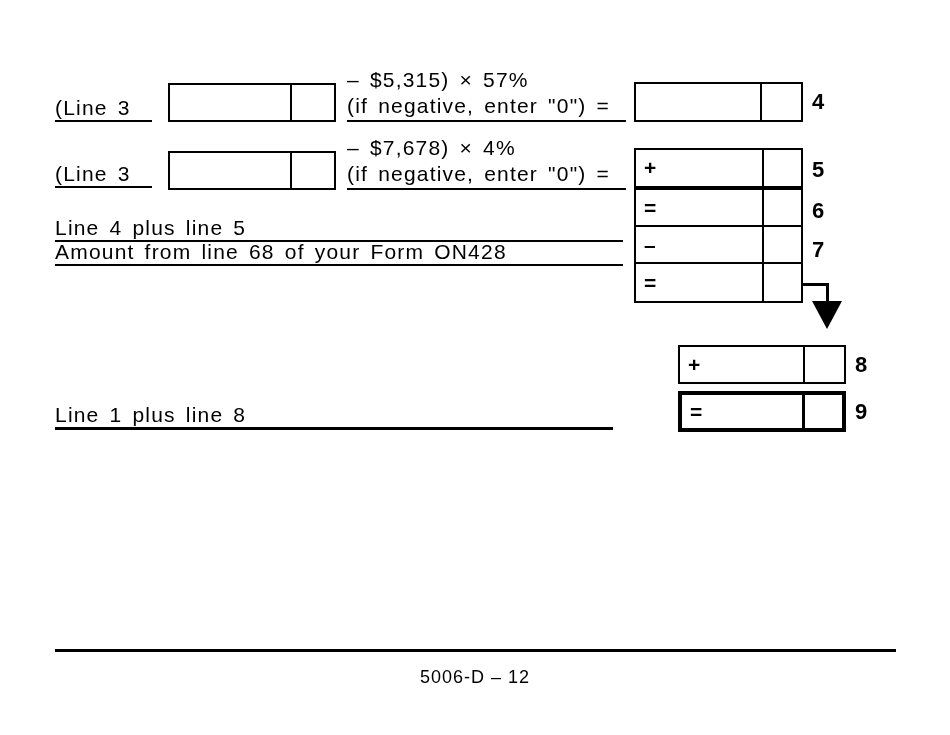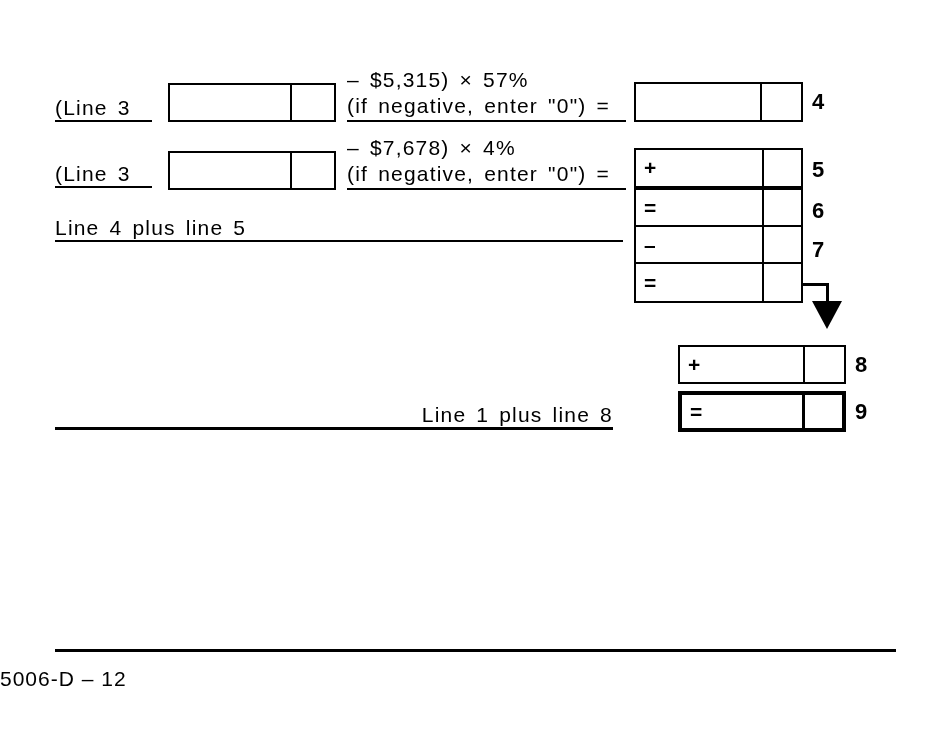--- a/index.html
+++ b/index.html
@@ -71,21 +71,22 @@
     position: absolute;
     width: 0; height: 0;
     border-left: 15px solid transparent;
     border-right: 15px solid transparent;
     border-top: 28px solid #000;
   }
   .footer-text {
     position: absolute;
     left: 0; right: 0;
     top: 667px;
-    font-size: 21px;
+    text-align: center;
+    font-size: 18px;
     letter-spacing: 1px;
   }
 </style>
 </head>
 <body>
 
 <div class="page">
 
   <div class="abs txt ul bottom-align" style="left:55px; top:88px; width:97px; height:34px;">
     <span>(Line 3</span>
@@ -137,32 +138,35 @@
     </div>
   </div>
 
   <div class="linenum" style="left:812px; top:150px; height:40px;">5</div>
   <div class="linenum" style="left:812px; top:192px; height:38px;">6</div>
   <div class="linenum" style="left:812px; top:231px; height:38px;">7</div>
 
   <div class="abs txt ul bottom-align" style="left:55px; top:196px; width:568px; height:32px;margin-top:14px;">
     <span>Line 4 plus line 5</span>
   </div>
+  <div class="abs txt ul bottom-align" style="left:55px; top:235px; width:568px; height:31px;">
+    <span>Amount from line 68 of your Form ON428</span>
+  </div>
 
   <div class="hline" style="left:803px; top:283px; width:26px; height:3px;"></div>
   <div class="hline" style="left:826px; top:283px; width:3px; height:20px;"></div>
   <div class="tri" style="left:812px; top:301px;"></div>
 
   <div class="field-box" style="left:678px; top:345px; width:168px; height:39px; display:flex;">
     <span class="op">+</span>
     <div class="cents" style="width:41px;"></div>
   </div>
   <div class="linenum" style="left:855px; top:345px; height:39px;">8</div>
 
-  <div class="abs txt bottom-align" style="left:55px; top:398px; width:558px; height:32px; border-bottom:3px solid #000;justify-content:flex-end;">
+  <div class="abs txt bottom-align" style="left:55px; top:398px; width:558px; height:32px; border-bottom:3px solid #000;">
     <span>Line 1 plus line 8</span>
   </div>
   <div class="field-box" style="left:678px; top:391px; width:168px; height:41px; border-width:4px; display:flex;">
     <span class="op">=</span>
     <div class="cents" style="width:40px; border-left-width:3px;"></div>
   </div>
   <div class="linenum" style="left:855px; top:392px; height:40px;">9</div>
 
 
   <div class="hline" style="left:55px; top:649px; width:841px; height:3px;"></div>

